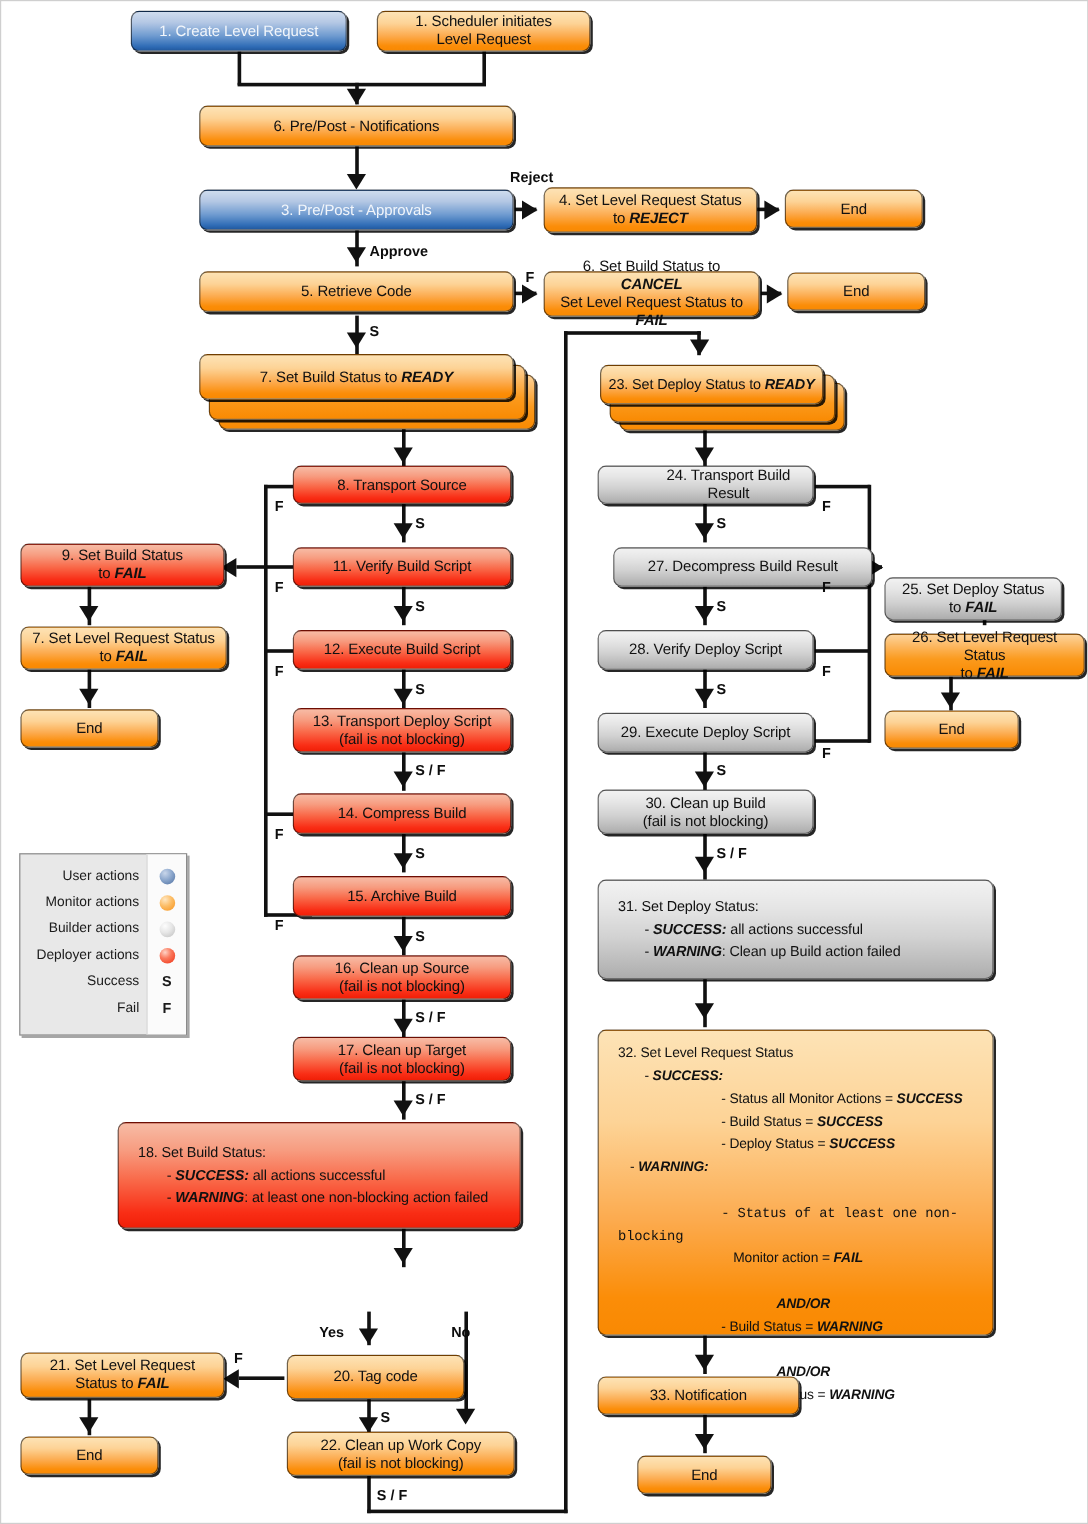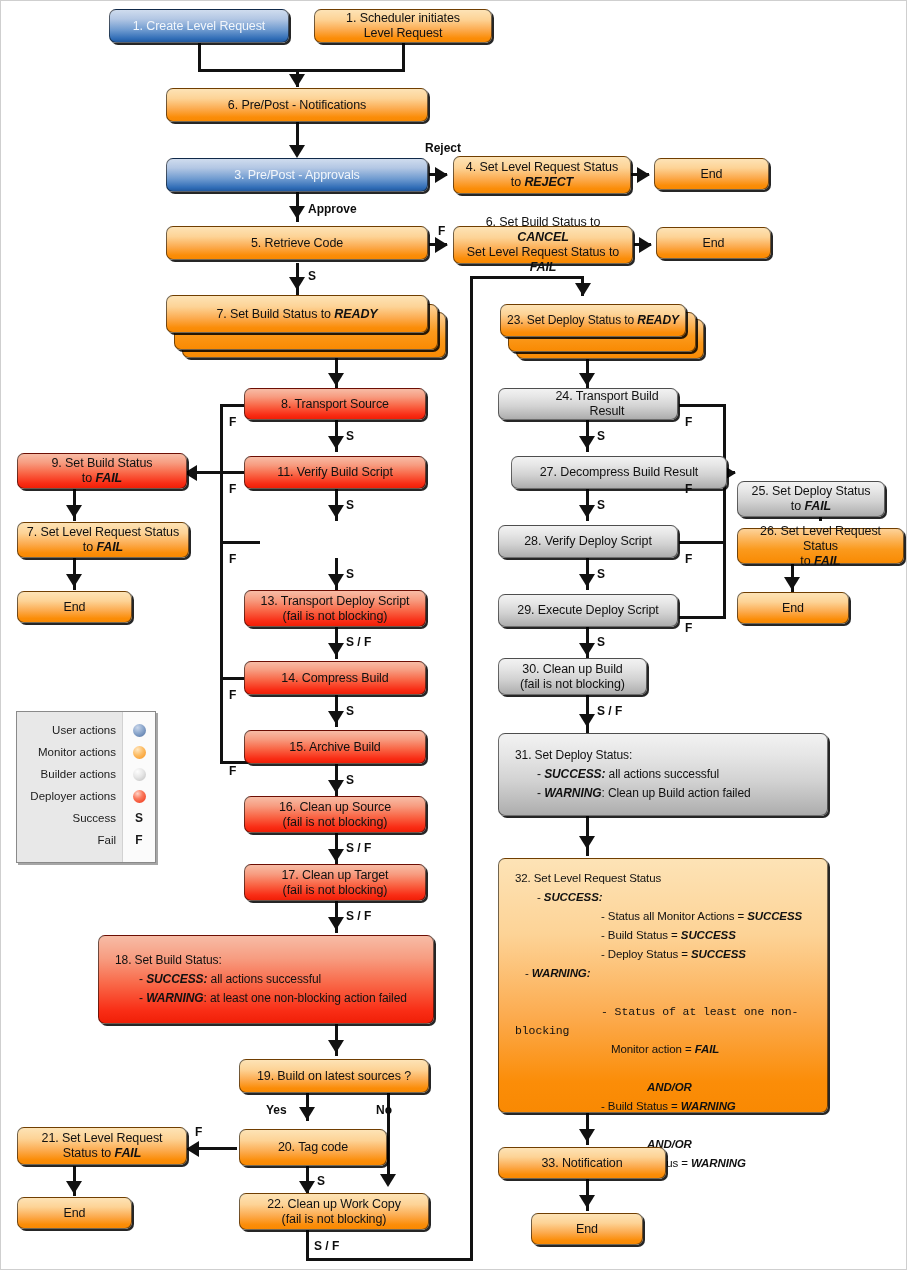--- a/index.html
+++ b/index.html
@@ -332,20 +332,23 @@
     </span>
   </div>
   <div class="node c-orange" style="left:16px;top:590px;width:115px;height:32px;">
     <span class="txt">End</span>
   </div>
 
   <div class="node c-red" style="left:243px;top:455px;width:182px;height:33px;">
     <span class="txt">11. Verify Build Script</span>
   </div>
 
+  <div class="node c-red" style="left:243px;top:524px;width:182px;height:33px;">
+    <span class="txt">12. Execute Build Script</span>
+  </div>
 
   <div class="node c-red" style="left:243px;top:589px;width:182px;height:37px;">
     <span class="txt">
       <span>13. Transport Deploy Script</span><br>
       <span>(fail is not blocking)</span>
     </span>
   </div>
 
   <div class="node c-red" style="left:243px;top:660px;width:182px;height:34px;">
     <span class="txt">14. Compress Build</span>
@@ -370,23 +373,20 @@
   </div>
 
   <div class="node c-red align-left" style="left:97px;top:934px;width:336px;height:89px;font-size:12px;line-height:19px;">
     <span class="txt">
       <span>18. Set Build Status:</span><br>
       <span style="padding-left:24px;">- <b>SUCCESS:</b><span>  all actions successful</span></span><br>
       <span style="padding-left:24px;">- <b>WARNING</b><span>:  at least one non-blocking action failed</span></span>
     </span>
   </div>
 
-  <div class="node c-orange" style="left:238px;top:1058px;width:190px;height:34px;">
-    <span class="txt">19. Build on latest sources ?</span>
-  </div>
 
   <div class="node c-orange" style="left:238px;top:1128px;width:148px;height:37px;">
     <span class="txt">20. Tag code</span>
   </div>
 
   <div class="node c-orange" style="left:16px;top:1126px;width:170px;height:38px;">
     <span class="txt">
       <span>21. Set Level Request</span><br>
       <span>Status to </span><b>FAIL</b>
     </span>
@@ -436,21 +436,21 @@
   </div>
 
   <div class="node c-gray" style="left:497px;top:524px;width:180px;height:33px;">
     <span class="txt">28. Verify Deploy Script</span>
   </div>
 
   <div class="node c-gray" style="left:497px;top:593px;width:180px;height:33px;">
     <span class="txt">29. Execute Deploy Script</span>
   </div>
 
-  <div class="node c-gray" style="left:497px;top:657px;width:149px;height:37px;justify-content:flex-end;">
+  <div class="node c-gray" style="left:497px;top:657px;width:180px;height:37px;justify-content:flex-end;">
     <span class="txt">
       <span>30. Clean up Build</span><br>
       <span>(fail is not blocking)</span>
     </span>
   </div>
 
   <div class="node c-gray align-left" style="left:497px;top:732px;width:330px;height:83px;font-size:12px;line-height:19px;">
     <span class="txt">
       <span>31. Set Deploy Status:</span><br>
       <span style="padding-left:22px;">- <b>SUCCESS:</b><span>  all actions successful</span></span><br>

